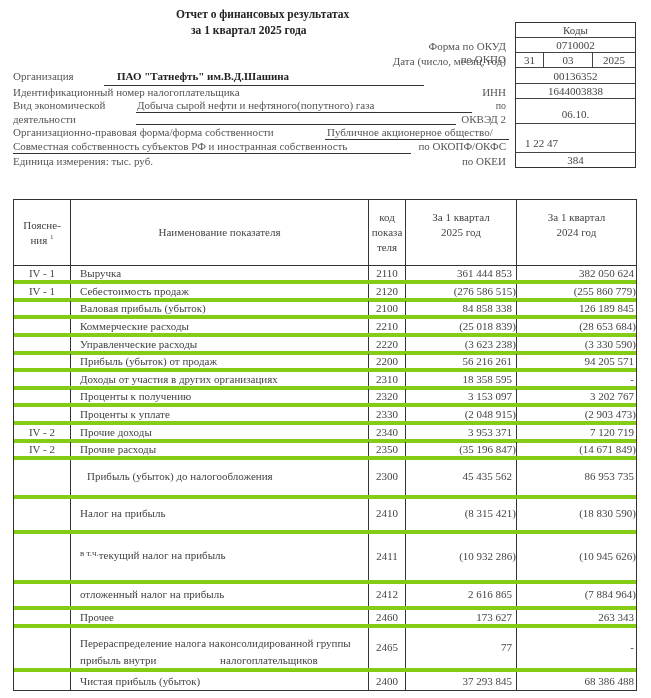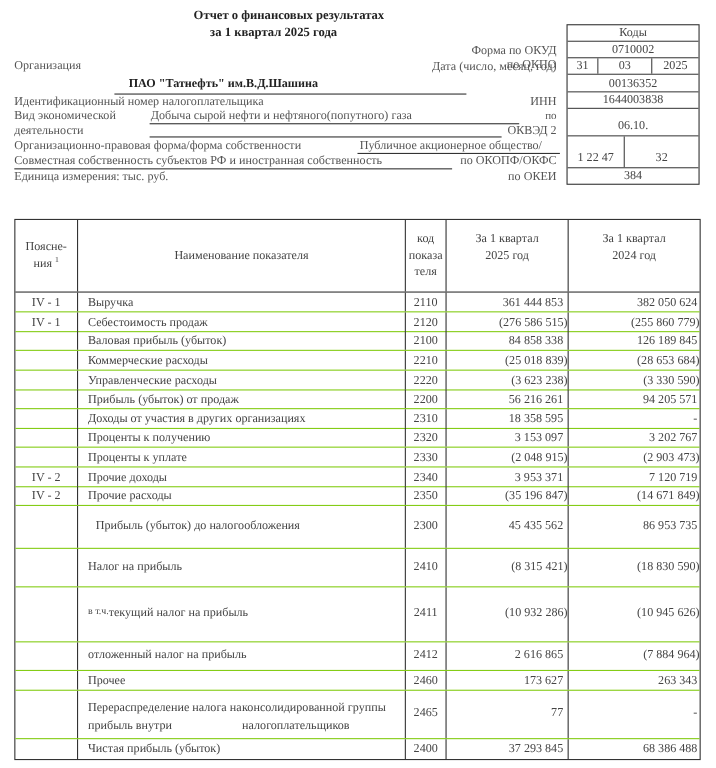--- a/index.html
+++ b/index.html
@@ -20,21 +20,21 @@
     .crow.last { border-bottom:none; }
     .cc { position:absolute; top:0; bottom:0; display:flex; align-items:center;
           justify-content:center; box-sizing:border-box; }
     .cc.bottom { align-items:flex-end; padding-bottom:3px; }
     .vsep { border-left:1px solid #444; }
 
     
     .tbl { position:absolute; left:13px; top:199px; width:624px; height:492px;
            border:1.5px solid #333; box-sizing:border-box; }
     .hrow, .drow { position:absolute; left:0; right:0; box-sizing:border-box;
-                   border-bottom:1px solid #84cc16; }
+                   border-bottom:4px solid #84cc16; }
     .hrow { border-bottom:1.5px solid #333; }
     .drow.last { border-bottom:none; }
     .cell { position:absolute; top:0; bottom:0; box-sizing:border-box; font-size:11px;
             color:#444; display:flex; }
     .c1 { left:0; width:57px; border-right:1.5px solid #333; justify-content:center; align-items:center; }
     .c2 { left:57px; width:298px; border-right:1.5px solid #333; padding-left:9px; align-items:center; }
     .c3 { left:355px; width:37px; border-right:1.5px solid #333; justify-content:center; align-items:center; }
     .c4 { left:392px; width:111px; border-right:1.5px solid #333; justify-content:flex-end; align-items:center; padding-right:4px; }
     .c5 { left:503px; right:0; justify-content:flex-end; align-items:center; padding-right:2px; }
     .bot { padding-bottom:3px; }
@@ -51,21 +51,21 @@
 
 <div class="abs rlbl" style="right:145px; top:41px;">Форма по ОКУД</div>
 <div class="abs rlbl" style="right:145px; top:56px;">Дата (число, месяц, год)</div>
 <div class="abs rlbl" style="right:145px; top:54px;">по ОКПО</div>
 <div class="abs rlbl" style="right:145px; top:87px;">ИНН</div>
 <div class="abs rlbl" style="right:145px; top:101px; font-size:10px;">по</div>
 <div class="abs rlbl" style="right:145px; top:114px;">ОКВЭД 2</div>
 <div class="abs rlbl" style="right:145px; top:141px;">по ОКОПФ/ОКФС</div>
 <div class="abs rlbl" style="right:145px; top:156px;">по ОКЕИ</div>
 
-<div class="abs lbl" style="left:13px; top:55px;">Организация</div>
+<div class="abs lbl" style="left:13px; top:71px;">Организация</div>
 <div class="abs val-bold" style="left:117px; top:71px;">ПАО "Татнефть" им.В.Д.Шашина</div>
 <div class="uline" style="left:104px; width:320px; top:85px;"></div>
 
 <div class="abs lbl" style="left:13px; top:87px;">Идентификационный номер налогоплательщика</div>
 
 <div class="abs lbl" style="left:13px; top:100px;">Вид экономической</div>
 <div class="abs lbl" style="left:13px; top:114px;">деятельности</div>
 <div class="abs lbl" style="left:137px; top:100px;">Добыча сырой нефти и нефтяного(попутного) газа</div>
 <div class="uline" style="left:136px; width:336px; top:112px;"></div>
 <div class="uline" style="left:136px; width:320px; top:124px;"></div>
@@ -95,21 +95,20 @@
     <div class="cc" style="left:0; right:0;">00136352</div>
   </div>
   <div class="crow" style="top:61px; height:15px;">
     <div class="cc" style="left:0; right:0;">1644003838</div>
   </div>
   <div class="crow" style="top:76px; height:25px;">
     <div class="cc bottom" style="left:0; right:0;">06.10.</div>
   </div>
   <div class="crow" style="top:101px; height:29px;">
     <div class="cc bottom" style="left:0; width:51px;">1 22 47</div>
-    <div class="cc bottom vsep" style="left:51px; right:0;">32</div>
   </div>
   <div class="crow last" style="top:130px; height:14px;">
     <div class="cc" style="left:0; right:0;">384</div>
   </div>
 </div>
 
 <div class="tbl">
   <div class="hrow" style="top:0; height:66px;">
     <div class="cell c1 hdr">
       <span>Поясне-</span>

